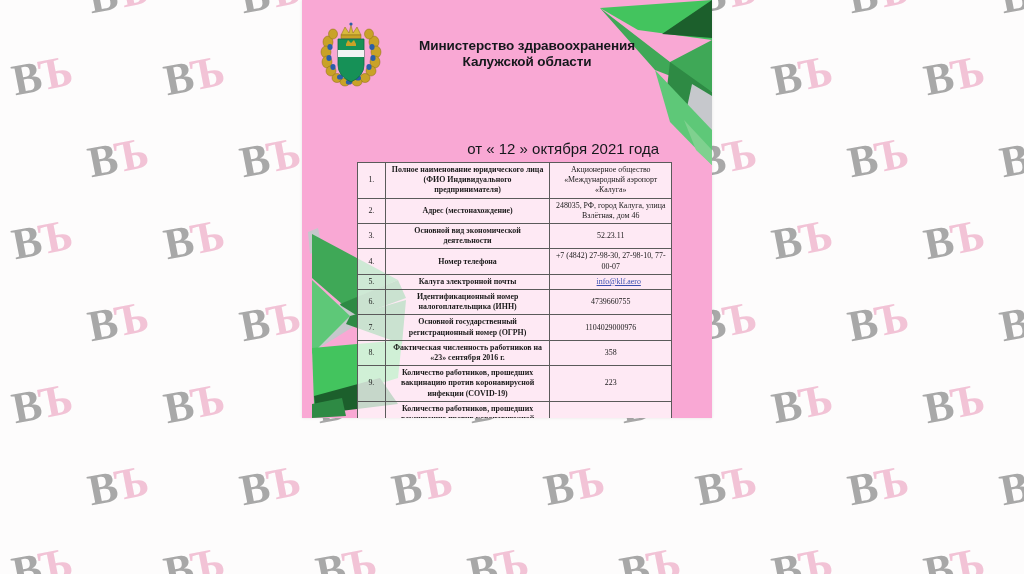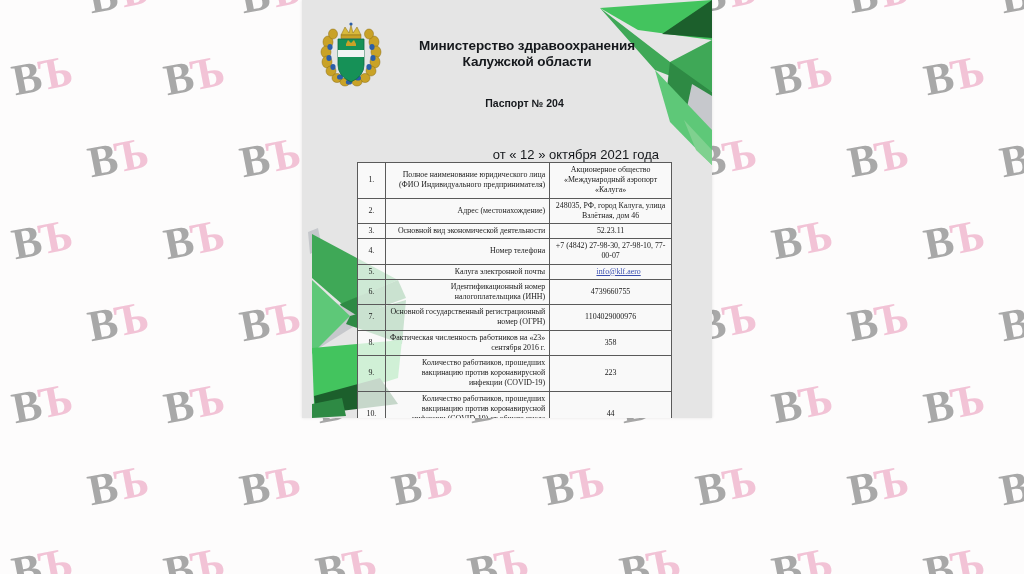--- a/index.html
+++ b/index.html
@@ -44,21 +44,21 @@
   .wm-mark .g { color: #a8a8a8; }
   .wm-mark .p { color: #f2c3d6; }
 
   
   #page {
     position: absolute;
     left: 302px;
     top: 0px;
     width: 410px;
     height: 418px;
-    background: #e5e5e5;
+    background: #f9a8d4;
     z-index: 2;
     overflow: hidden;
     box-shadow: 0 0 3px rgba(0,0,0,0.10);
   }
 
   
   .deco {
     position: absolute;
     z-index: 1;
     pointer-events: none;
@@ -105,24 +105,24 @@
     font-size: 10.5px;
     line-height: 13px;
   }
   #passport-sub {
     font-size: 9.5px;
     line-height: 13px;
   }
   #passport-date {
     position: absolute;
     left: 95px;
-    top: 147px;
+    top: 140px;
     width: 262px;
     text-align: right;
-    font-size: 13px;
+    font-size: 15px;
     color: #15181c;
   }
 
   
   #info-table {
     position: absolute;
     left: 55px;
     top: 162px;
     width: 315px;
     border-collapse: collapse;
@@ -139,21 +139,22 @@
     vertical-align: middle;
   }
   td.c-num {
     width: 20px;
     text-align: center;
     vertical-align: top;
     padding-top: 2px;
   }
   td.c-label {
     width: 167px;
-    text-align: right;
+    text-align: center;
+    font-weight: bold;
   }
   td.c-value {
     width: 120px;
     text-align: center;
   }
   td.c-value.vtop { vertical-align: top; }
   td.c-label.vmid { vertical-align: middle; }
   .email-link {
     color: #3a4fb0;
     text-decoration: underline;
@@ -342,21 +343,20 @@
         <path d="M27 24 L29 20 L32 23 L35 20 L37 24 Z" fill="#c9a227"></path>
         <rect x="27" y="24" width="10" height="2" fill="#c9a227"></rect>
       </svg>
 
       <div id="ministry-title">
         <div>Министерство здравоохранения</div>
         <div>Калужской области</div>
       </div>
 
       <div id="passport-block">
-        <div id="passport-no">Паспорт № 204</div>
       </div>
 
       <div id="passport-date">от « 12 » октября 2021 года</div>
     </div>
 
     <table id="info-table">
       <tbody>
         <tr>
           <td class="c-num">1.</td>
           <td class="c-label">Полное наименование юридического лица (ФИО Индивидуального предпринимателя)</td>

